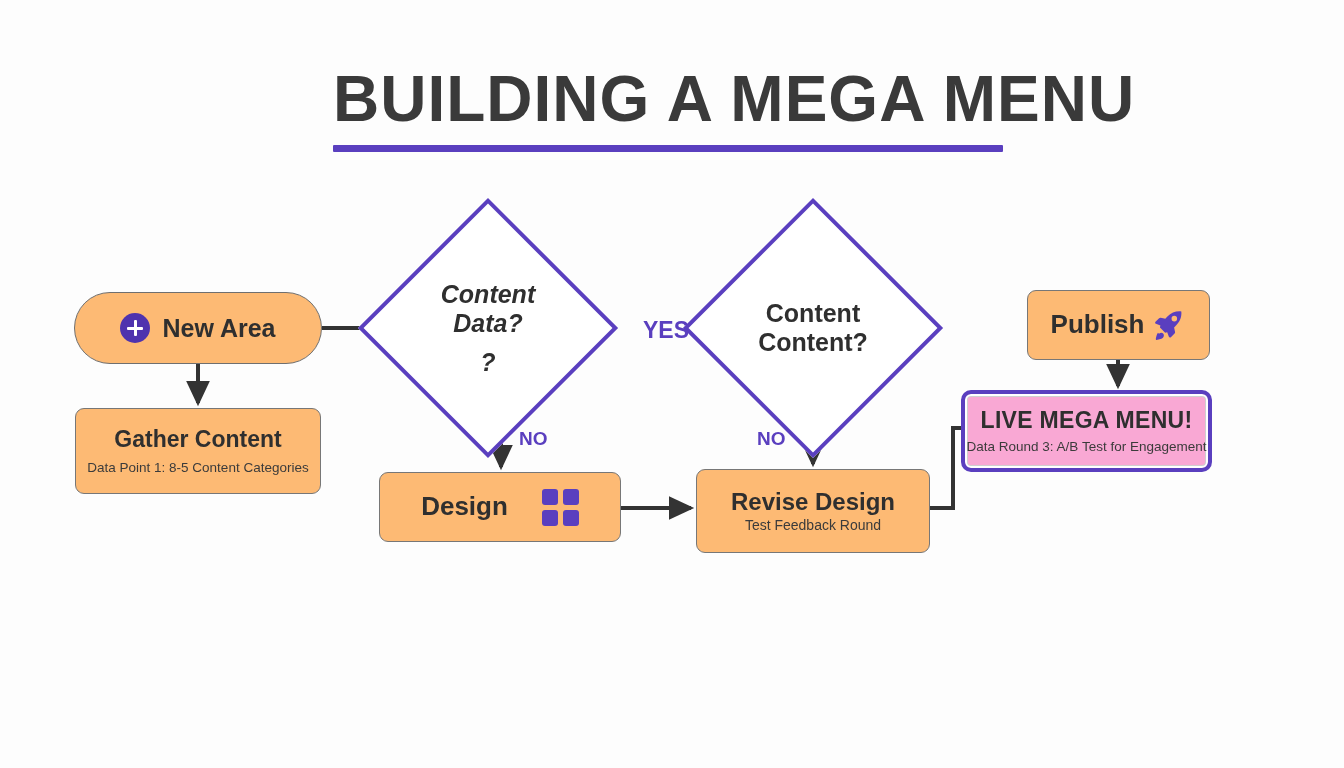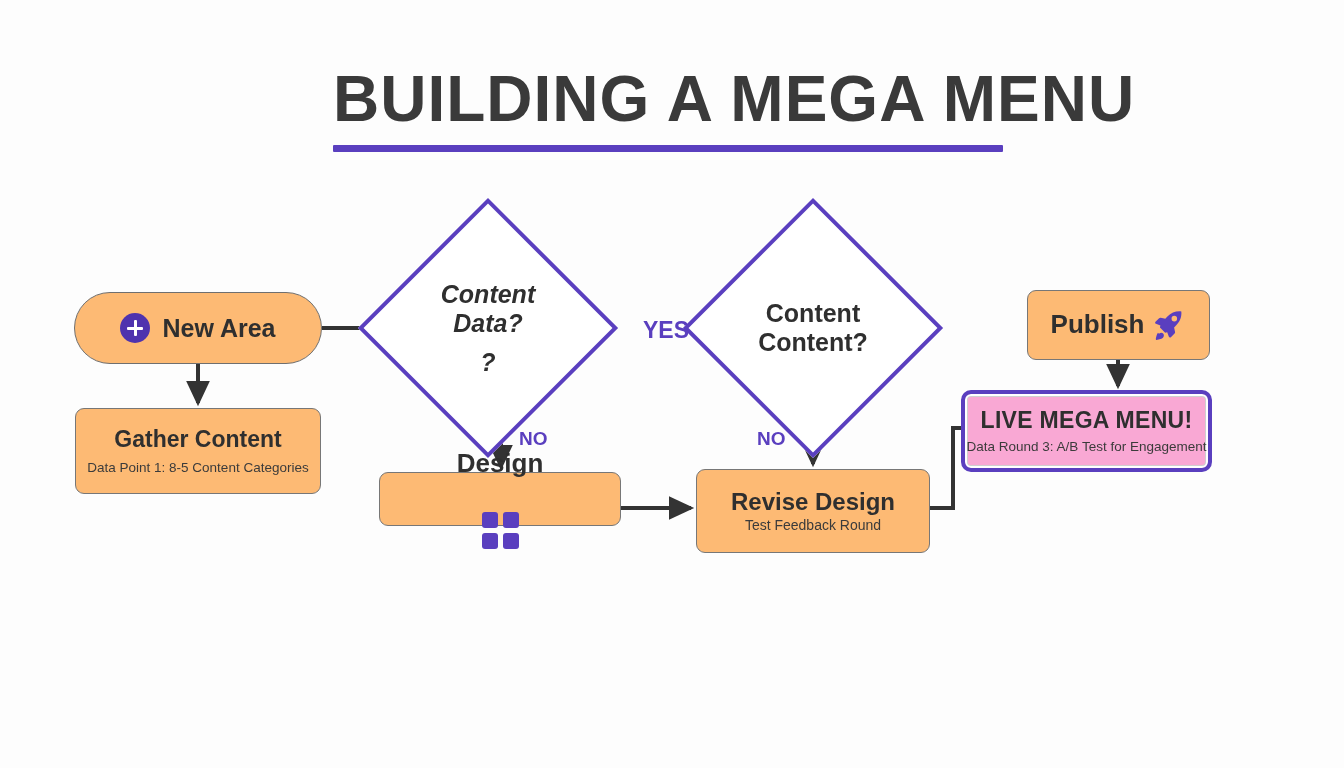--- a/index.html
+++ b/index.html
@@ -95,24 +95,24 @@
     border: 1.4px solid #777777;
     border-radius: 9px;
     gap: 7px;
   }
   #node-gather .node-title { font-size: 23px; }
   #node-gather .node-sub { font-size: 13.5px; }
 
   
   #node-design {
     left: 379px; top: 472px;
-    width: 242px; height: 54px;
+    width: 242px; height: 70px;
     border: 1.4px solid #777777;
     border-radius: 9px;
-    flex-direction: column;
+    flex-direction: row;
     gap: 34px;
   }
   #node-design .node-title { font-size: 26px; }
   .grid-icon {
     display: grid;
     grid-template-columns: 16px 16px;
     grid-template-rows: 16px 16px;
     gap: 5px;
     flex: none;
   }

